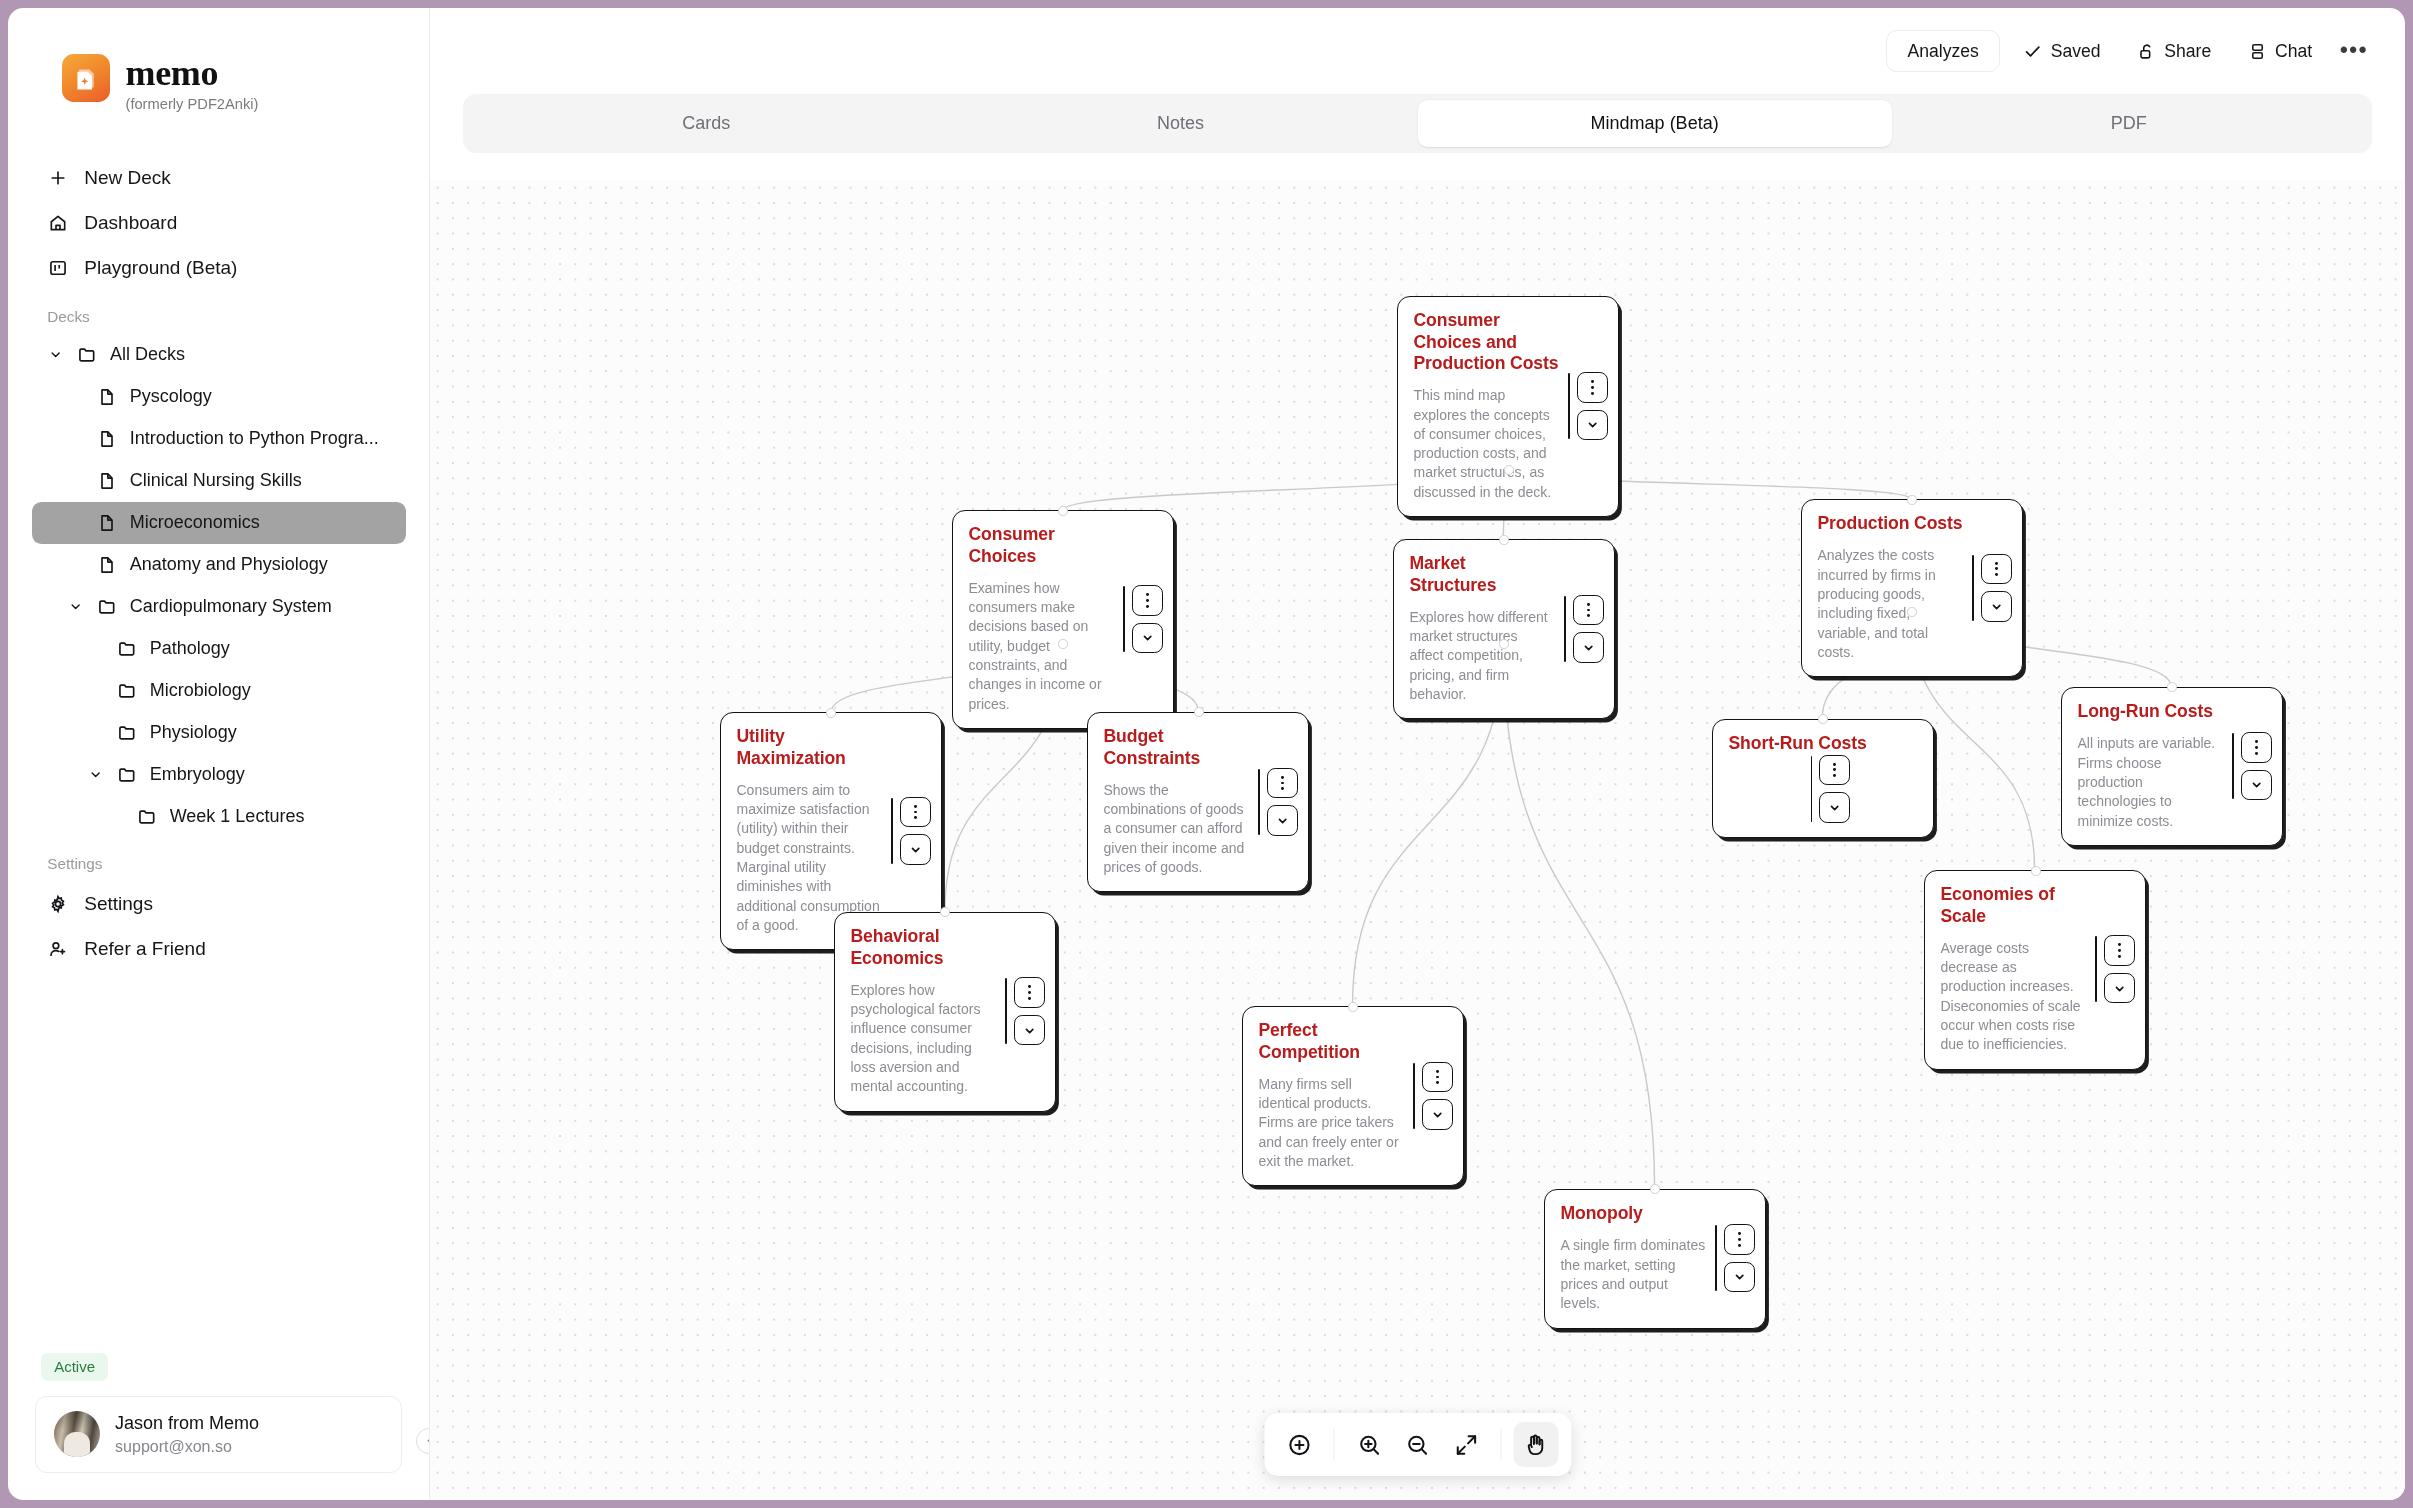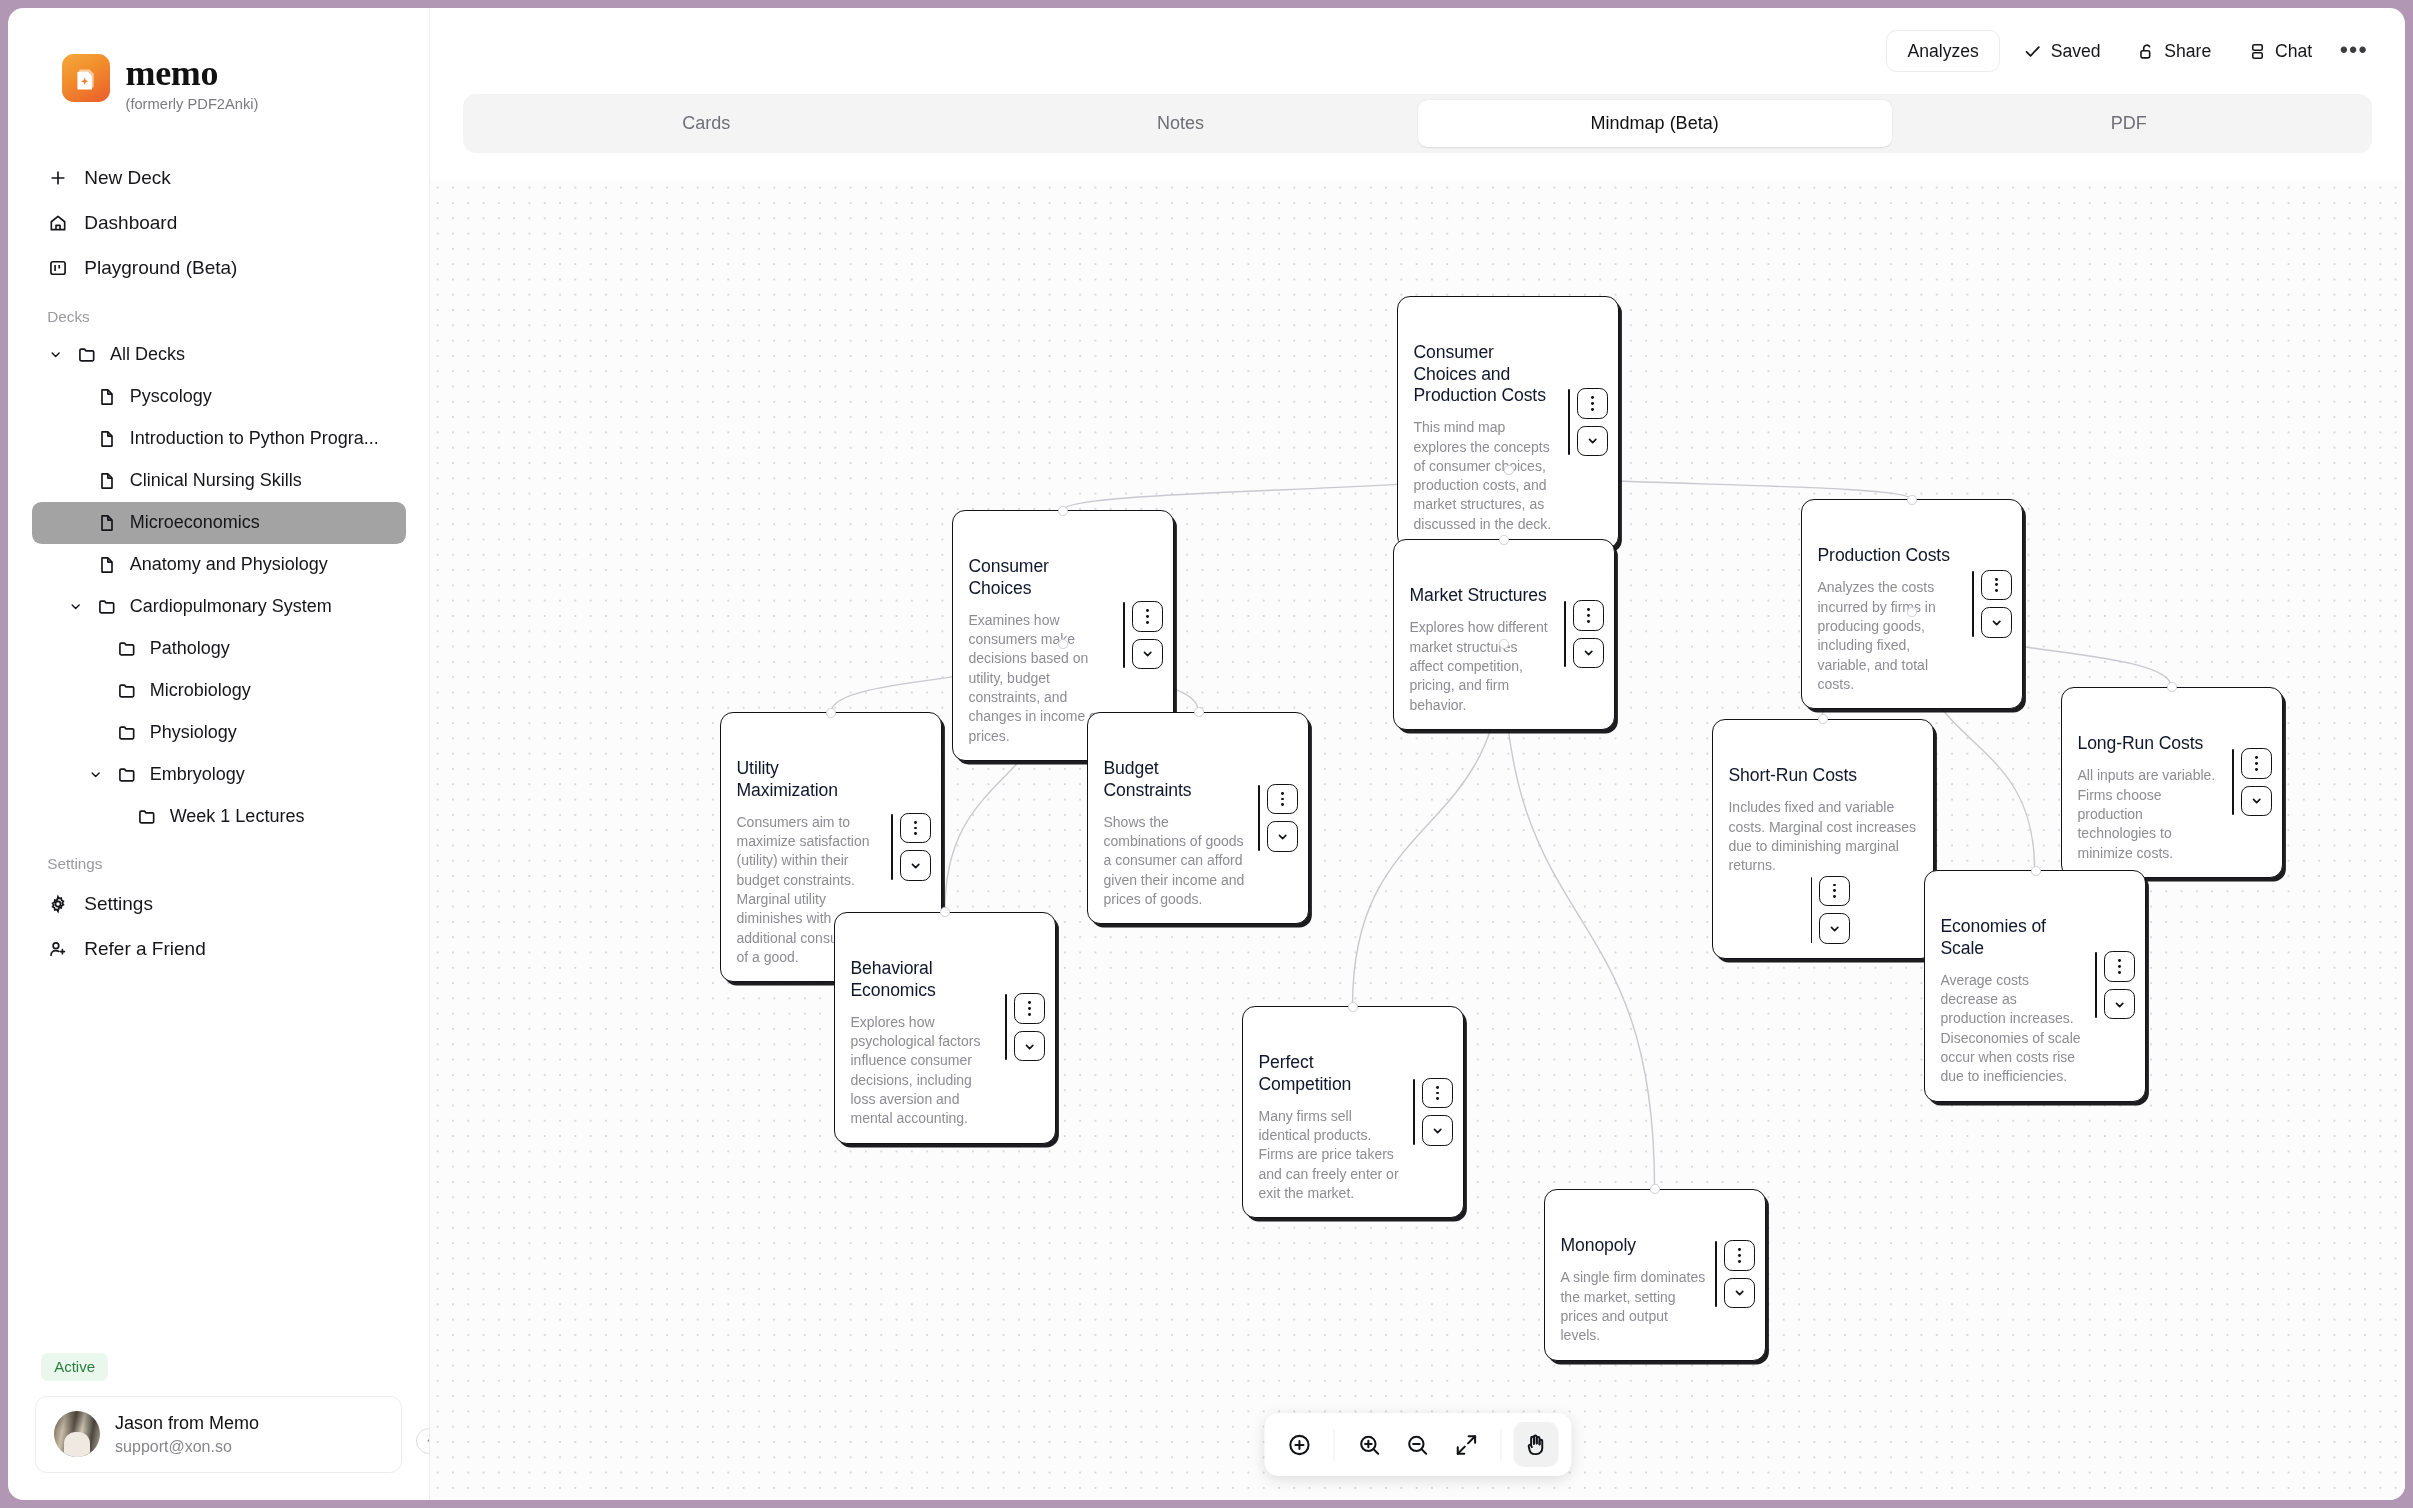--- a/index.html
+++ b/index.html
@@ -159,22 +159,22 @@
     background: #fff;
     border: 1.8px solid #111316;
     border-radius: 13px;
     box-shadow: 3.5px 4.1px 0 -0.6px rgba(10,10,12,0.92);
     display: flex; align-items: flex-start;
     padding: 13px 10.6px 14px 15.3px;
     cursor: pointer;
   }
   .node-body { flex: 1; min-width: 0; }
   .node-title {
-    font-size: 17.6px; font-weight: 400; color: #0f172a;
-    line-height: 1.22; letter-spacing: -0.1px; margin-top: 32px;
+    font-size: 17.6px; font-weight: 700; color: #b91c1c;
+    line-height: 1.22; letter-spacing: -0.1px;
   }
   .node-desc {
     font-size: 14px; color: #8c8c94; line-height: 1.38; margin-top: 11.7px;
   }
   .node-ctrls {
     display: flex; align-items: center; gap: 7px;
     margin-left: 9.4px; align-self: center; flex: 0 0 auto;
   }
   .node-divider { width: 1.8px; height: 66px; background: #111316; border-radius: 1.2px; }
   .ctrl-col { display: flex; flex-direction: column; gap: 7px; }
@@ -720,21 +720,20 @@
                   <svg viewBox="0 0 24 24" fill="none" stroke="#111316" stroke-width="2.6" stroke-linecap="round" stroke-linejoin="round">
                     <path d="M7 10l5 5 5-5"></path>
                   </svg>
                 </div>
               </div>
             </div>
           </div>
           <div class="node" style="left: 1282px; top: 539px; width: 222px; min-height: 117px; flex-direction: column;">
             <div class="node-body">
               <div class="node-title">Short-Run Costs</div>
-              <div class="node-desc">Includes fixed and variable costs. Marginal cost increases due to diminishing marginal returns.</div>
             </div>
             <div class="node-ctrls">
               <div class="node-divider"></div>
               <div class="ctrl-col">
                 <div class="ctrl-btn">
                   <span class="dots">
                     <i></i>
                     <i></i>
                     <i></i>
                   </span>

